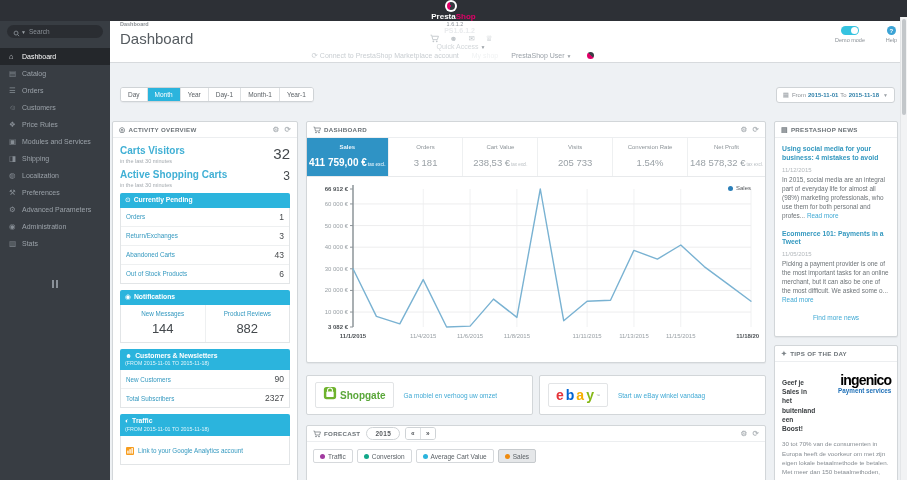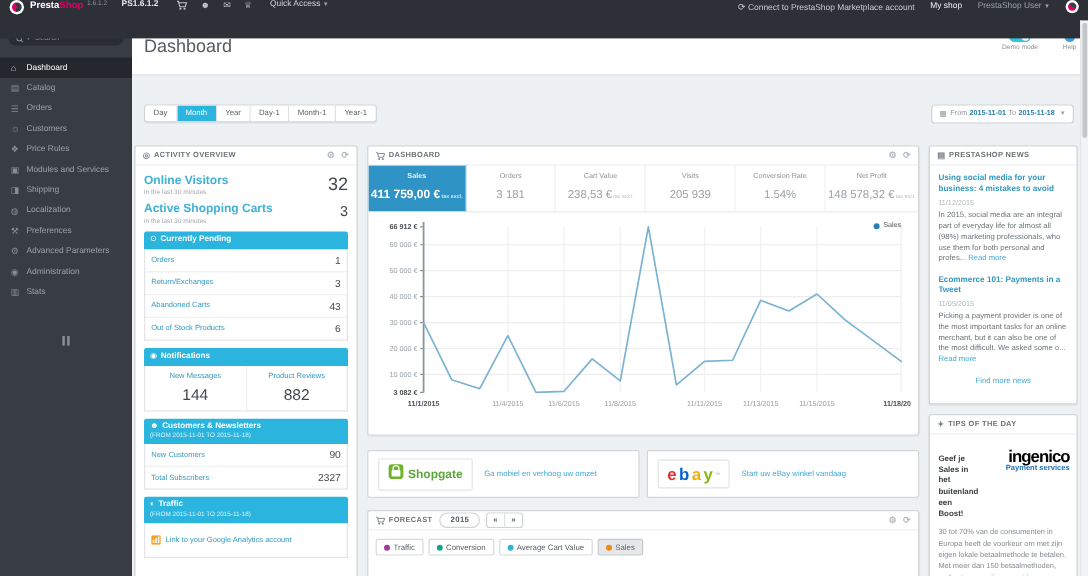--- a/index.html
+++ b/index.html
@@ -1,21 +1,21 @@
 <!DOCTYPE html>
 <html style="--accent: #2bb4dd; --link: #3398bf; --kpi-active: #2f93c5; --chart-line: #79b2d2; --legend-sales: #2b7fb8; --dot-traffic: #a23ba0; --dot-conversion: #12a789; --dot-cart-value: #2bb4dd; --dot-sales: #ef8b0f; --brand-pink: #df0067; --ebay-e: #e53238; --ebay-b: #0064d2; --ebay-a: #f5af02; --ebay-y: #86b817; --shopgate-green: #5aa73a; --ingenico-blue: #1d6fb7; --toggle-on: #35c3e0;"><head>
 <meta charset="utf-8">
 <style>
   * { box-sizing: border-box; margin: 0; padding: 0; }
   html,body { width:907px; height:480px; overflow:hidden; }
   body { font-family:"Liberation Sans", sans-serif; background:#eef1f4; position:relative; }
 
   
-  #topbar { position:absolute; left:0; top:0; width:907px; height:32px; background:#2d3036;
-            display:flex; align-items:flex-start; padding:0 8px; color:#c9ced2; font-size:7px; z-index:5; }
+  #topbar { position:absolute; left:0; top:0; width:907px; height:21px; background:#2d3036;
+            display:flex; align-items:center; padding:0 8px; color:#c9ced2; font-size:7px; z-index:5;flex-direction:column; }
   .ps-logo { width:12px; height:12px; border-radius:50%; background:#fff; display:flex; align-items:center; justify-content:center; margin-right:5px; flex:none; }
   .ps-logo i { width:8px; height:8px; border-radius:50%; background:conic-gradient(from 200deg, var(--brand-pink) 0 38%, #353a40 38% 100%); }
   .brand { font-size:8px; font-weight:bold; color:#fff; }
   .brand .shop { color:var(--brand-pink); }
   .brand-ver { font-size:5.5px; color:#8d939a; margin-left:3px; }
   .ps-ver { font-size:7px; font-weight:bold; color:#e9ebed; margin-left:12px; }
   .tb-icons { display:flex; align-items:center; gap:11px; margin-left:15px; color:#c2c7cb; }
   .tb-ic { font-size:7.5px; line-height:1; }
   .tb-ic svg { display:block; }
   .qa { margin-left:15px; color:#d3d7da; }
@@ -301,21 +301,21 @@
       <div class="panel-head">
         <span class="ph-icon">◎</span>
         <span>ACTIVITY OVERVIEW</span>
         <span class="spacer"></span>
         <span class="ctl">⚙</span>
         <span class="ctl">⟳</span>
       </div>
       <div class="act-body">
         <div class="metric">
           <div>
-              <div class="m-title">Online Visitors</div>
+              <div class="m-title">Carts Visitors</div>
               <div class="m-sub">in the last 30 minutes</div>
             </div>
           <div class="m-val">32</div>
         </div>
         <div class="metric">
           <div>
               <div class="m-title">Active Shopping Carts</div>
               <div class="m-sub">in the last 30 minutes</div>
             </div>
           <div class="m-val small">3</div>
@@ -402,21 +402,21 @@
         <div class="kpi">
             <div class="k-lbl">Orders</div>
             <div class="k-val"><span>3 181</span></div>
           </div>
         <div class="kpi">
             <div class="k-lbl">Cart Value</div>
             <div class="k-val"><span>238,53 €</span><span class="k-suf">tax excl.</span></div>
           </div>
         <div class="kpi">
             <div class="k-lbl">Visits</div>
-            <div class="k-val"><span>205 939</span></div>
+            <div class="k-val"><span>205 733</span></div>
           </div>
         <div class="kpi">
             <div class="k-lbl">Conversion Rate</div>
             <div class="k-val"><span>1.54%</span></div>
           </div>
         <div class="kpi">
             <div class="k-lbl">Net Profit</div>
             <div class="k-val"><span>148 578,32 €</span><span class="k-suf">tax excl.</span></div>
           </div>
       </div>

